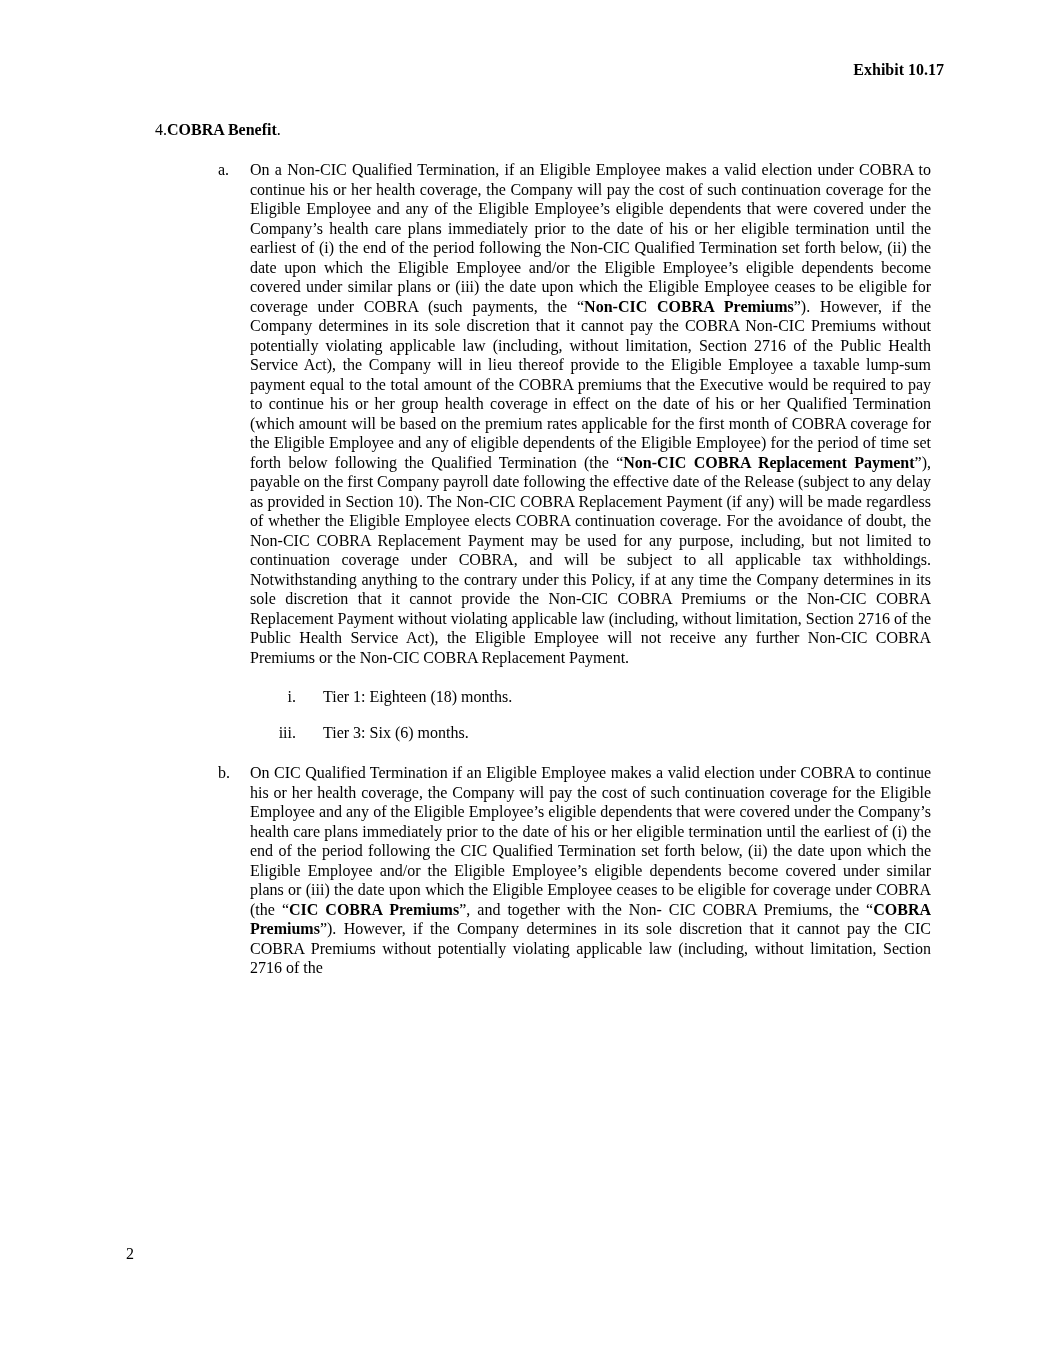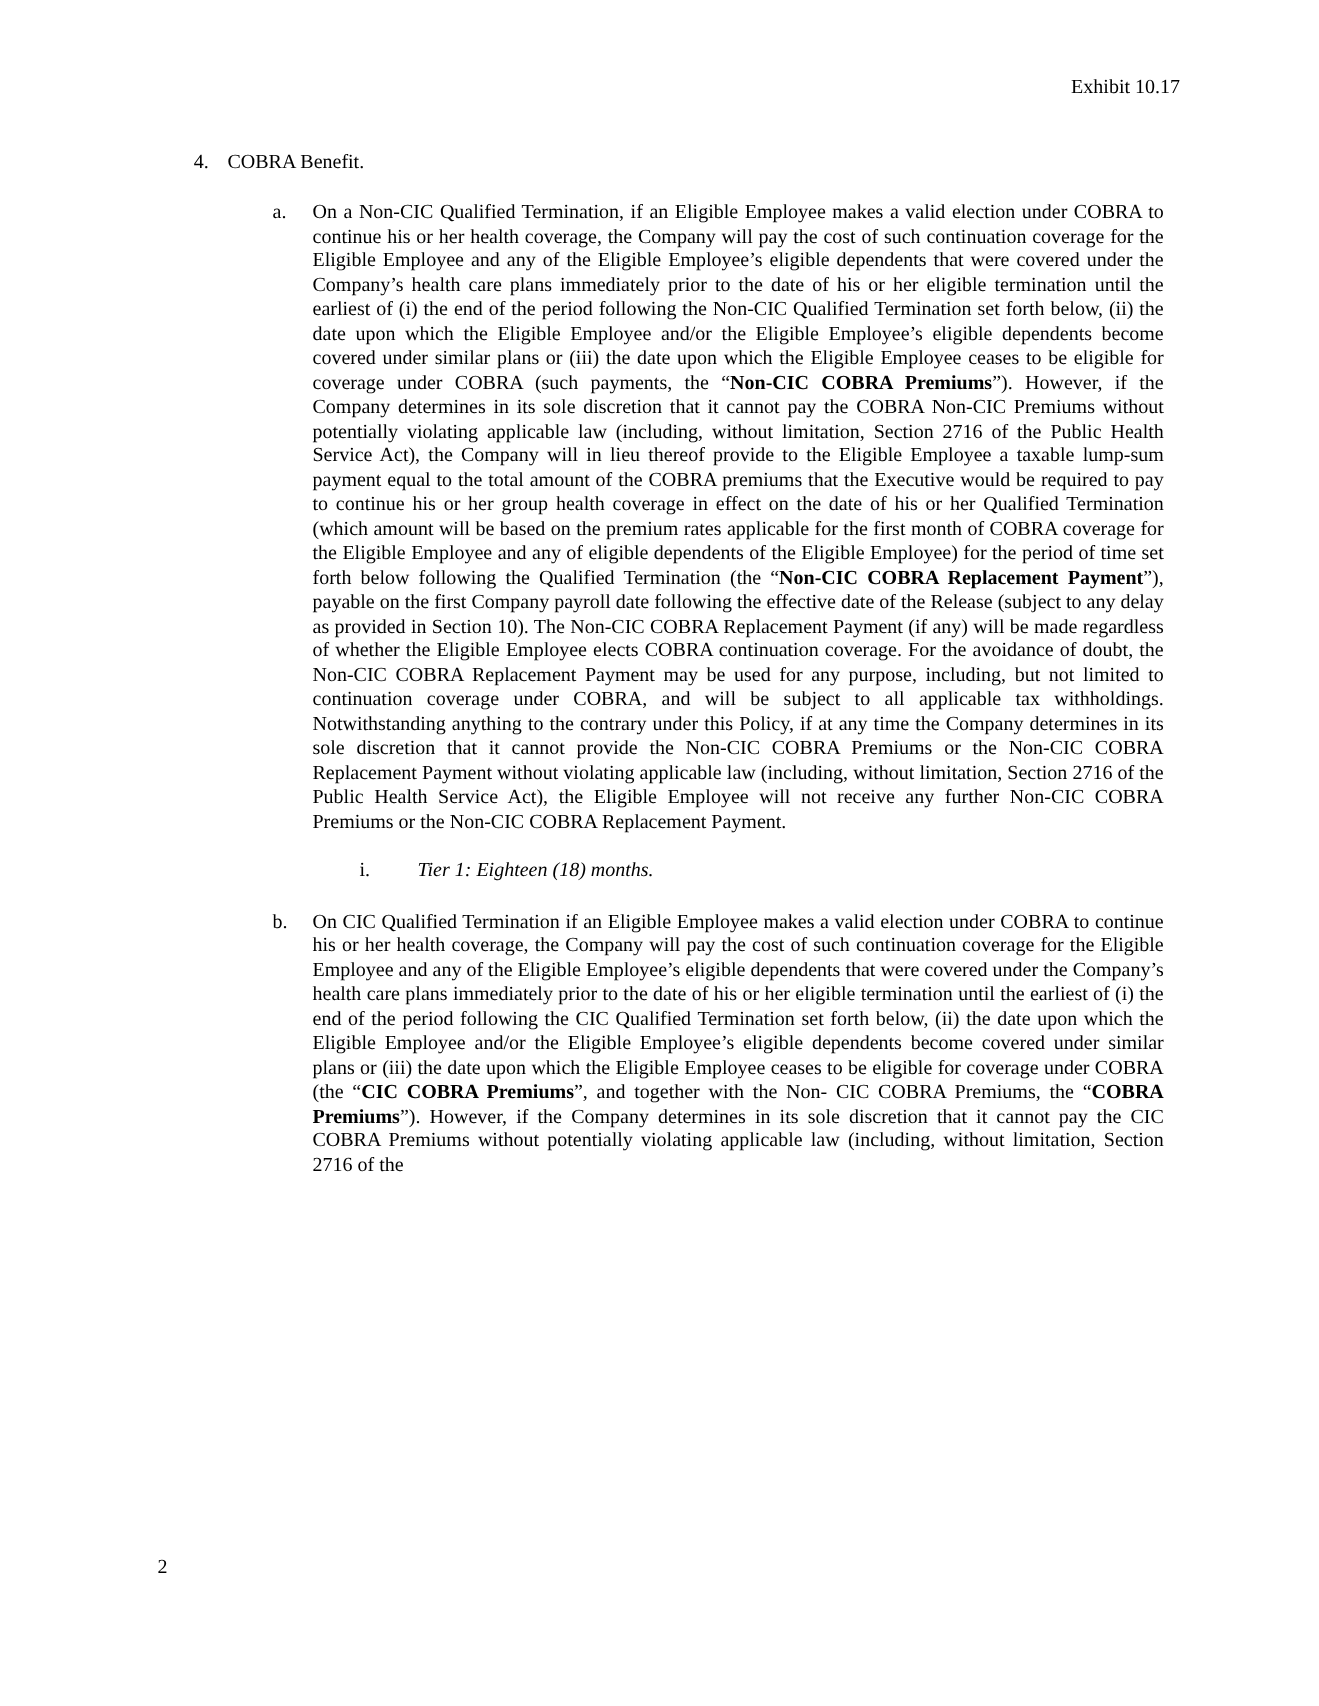--- a/index.html
+++ b/index.html
@@ -12,37 +12,37 @@
     color: #000000;
     font-family: "Liberation Serif", serif;
     font-size: 16px;
     line-height: 19.5px;
     overflow: hidden;
   }
   .exhibit-line {
     padding-top: 60px;
     padding-right: 111px;
     text-align: right;
-    font-weight: normal;
+    font-weight: bold;
   }
   .section-heading {
     margin: 40px 0 0 155px;
   }
-  .sec-title { font-weight: normal; margin-left: 15px; }
+  .sec-title { font-weight: bold; }
   .paragraph {
     display: flex;
     margin: 21px 124px 0 218px;
   }
   .para-label { width: 32px; flex: none; }
   .para-text { flex: 1; text-align: justify; }
   .tier-list { margin: 20px 0 0 218px; }
   .tier-item { display: flex; }
   .tier-item + .tier-item { margin-top: 16px; }
   .tier-label { width: 78px; flex: none; text-align: right; }
-  .tier-text { margin-left: 38px; font-style: italic; }
+  .tier-text { margin-left: 27px; }
   .page-number {
     position: absolute;
     left: 126px;
     top: 1244px;
   }
 </style>
 </head>
 <body>
 
 <div class="page">
@@ -56,20 +56,24 @@
   <div class="paragraph">
     <div class="para-label">a.</div>
     <div class="para-text"><span>On a Non-CIC Qualified Termination, if an Eligible Employee makes a valid election under COBRA to continue his or her health coverage, the Company will pay the cost of such continuation coverage for the Eligible Employee and any of the Eligible Employee’s eligible dependents that were covered under the Company’s health care plans immediately prior to the date of his or her eligible termination until the earliest of (i) the end of the period following the Non-CIC Qualified Termination set forth below, (ii) the date upon which the Eligible Employee and/or the Eligible Employee’s eligible dependents become covered under similar plans or (iii) the date upon which the Eligible Employee ceases to be eligible for coverage under COBRA (such payments, the “</span><span style="font-weight: bold;">Non-CIC COBRA Premiums</span><span>”). However, if the Company determines in its sole discretion that it cannot pay the COBRA Non-CIC Premiums without potentially violating applicable law (including, without limitation, Section 2716 of the Public Health Service Act), the Company will in lieu thereof provide to the Eligible Employee a taxable lump-sum payment equal to the total amount of the COBRA premiums that the Executive would be required to pay to continue his or her group health coverage in effect on the date of his or her Qualified Termination (which amount will be based on the premium rates applicable for the first month of COBRA coverage for the Eligible Employee and any of eligible dependents of the Eligible Employee) for the period of time set forth below following the Qualified Termination (the “</span><span style="font-weight: bold;">Non-CIC COBRA Replacement Payment</span><span>”), payable on the first Company payroll date following the effective date of the Release (subject to any delay as provided in Section 10). The Non-CIC COBRA Replacement Payment (if any) will be made regardless of whether the Eligible Employee elects COBRA continuation coverage. For the avoidance of doubt, the Non-CIC COBRA Replacement Payment may be used for any purpose, including, but not limited to continuation coverage under COBRA, and will be subject to all applicable tax withholdings. Notwithstanding anything to the contrary under this Policy, if at any time the Company determines in its sole discretion that it cannot provide the Non-CIC COBRA Premiums or the Non-CIC COBRA Replacement Payment without violating applicable law (including, without limitation, Section 2716 of the Public Health Service Act), the Eligible Employee will not receive any further Non-CIC COBRA Premiums or the Non-CIC COBRA Replacement Payment.</span></div>
   </div>
 
   <div class="tier-list">
     <div class="tier-item">
       <div class="tier-label">i.</div>
       <div class="tier-text">Tier 1: Eighteen (18) months.</div>
     </div>
+    <div class="tier-item">
+      <div class="tier-label">iii.</div>
+      <div class="tier-text">Tier 3: Six (6) months.</div>
+    </div>
   </div>
 
   <div class="paragraph">
     <div class="para-label">b.</div>
     <div class="para-text"><span>On CIC Qualified Termination if an Eligible Employee makes a valid election under COBRA to continue his or her health coverage, the Company will pay the cost of such continuation coverage for the Eligible Employee and any of the Eligible Employee’s eligible dependents that were covered under the Company’s health care plans immediately prior to the date of his or her eligible termination until the earliest of (i) the end of the period following the CIC Qualified Termination set forth below, (ii) the date upon which the Eligible Employee and/or the Eligible Employee’s eligible dependents become covered under similar plans or (iii) the date upon which the Eligible Employee ceases to be eligible for coverage under COBRA (the “</span><span style="font-weight: bold;">CIC COBRA Premiums</span><span>”, and together with the Non- CIC COBRA Premiums, the “</span><span style="font-weight: bold;">COBRA Premiums</span><span>”). However, if the Company determines in its sole discretion that it cannot pay the CIC COBRA Premiums without potentially violating applicable law (including, without limitation, Section 2716 of the</span></div>
   </div>
 
   <div class="page-number">2</div>
 
 </div>

